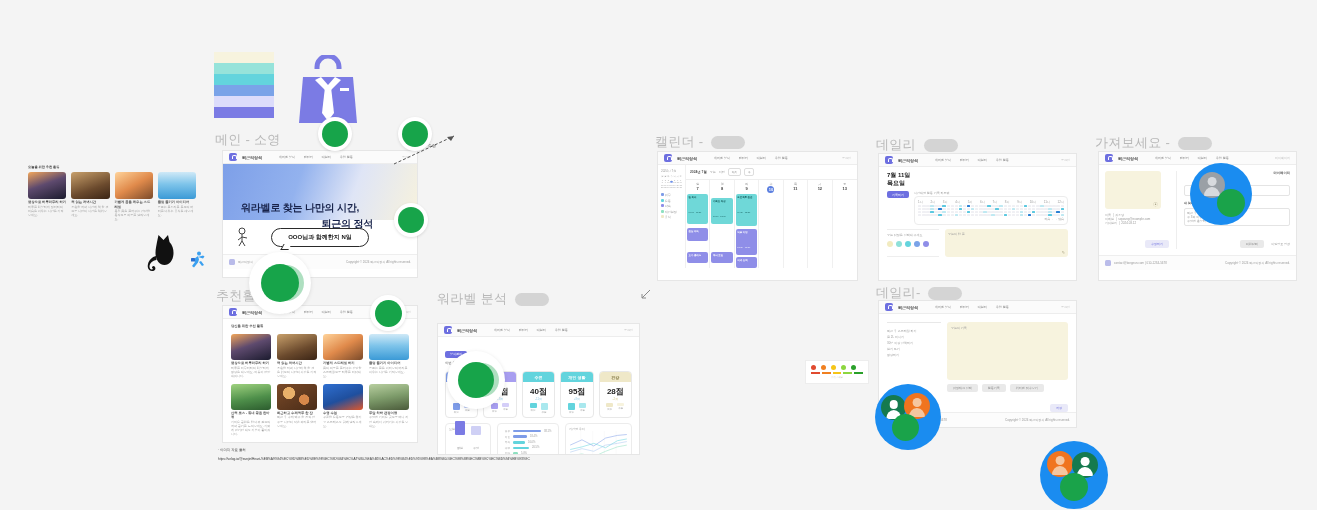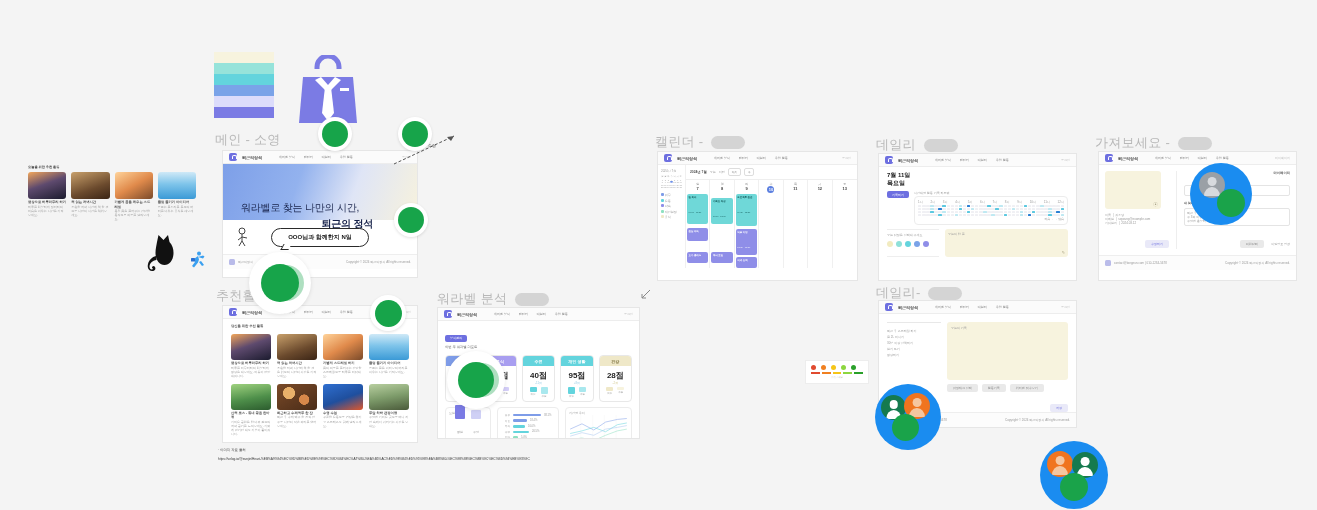--- a/index.html
+++ b/index.html
@@ -53,21 +53,21 @@
   .tiny { font-size: 3px; color: #9a9a9a; line-height: 1.35; }
   .tiny-d { font-size: 3.3px; color: #555; line-height: 1.35; }
 
   
   .hero {
     height: 56px;
     background: linear-gradient(110deg,#7d9fe8 0%, #93b2ee 38%, #dfe5f6 66%, #f7f2dd 100%);
     display: flex; flex-direction: column; justify-content: center;
     padding: 0 18px; gap: 2px;
   }
-  .hero h1 { font-size: 10px; color: #17224a; font-weight: normal; letter-spacing:-.2px;margin-top:48px;}
+  .hero h1 { font-size: 10px; color: #17224a; font-weight: bold; letter-spacing:-.2px;margin-top:48px;}
   .hero h2 { font-size: 10px; color: #17224a; font-weight: bold; text-align: right; padding-right: 26px; letter-spacing:-.2px;}
   .bubble-wrap { height: 34px; display:flex; align-items:center; justify-content:center; position:relative;}
   .bubble {
     border: 1px solid #2a2a2a; border-radius: 13px;
     padding: 4px 16px; font-size: 6px; font-weight: bold; color:#1a1a1a;
     background:#fff; position: relative;
   }
   .bubble::after{
     content:""; position:absolute; left:10px; bottom:-4px; width:7px; height:5px;
     background:#fff; border-left:1px solid #2a2a2a; border-bottom:1px solid #2a2a2a;
@@ -324,21 +324,21 @@
       
       
     </div>
   </div>
 
   <div class="abs frame-title" style="left:437px;top:290px;">
     <span>워라벨 분석</span>
     <span class="title-blob"></span>
   </div>
 
-  <div class="abs page" style="left:437px;top:307px;width:203px;height:132px;">
+  <div class="abs page" style="left:437px;top:323px;width:203px;height:132px;">
     <div class="navbar">
       <span class="nav-logo"></span>
       <span class="nav-brand">퇴근의정석</span>
       <span class="nav-menu">
         <span>워라벨 분석</span>
         <span>캘린더</span>
         <span>데일리</span>
         <span>추천 활동</span>
       </span>
       <span class="nav-right">로그인</span>

